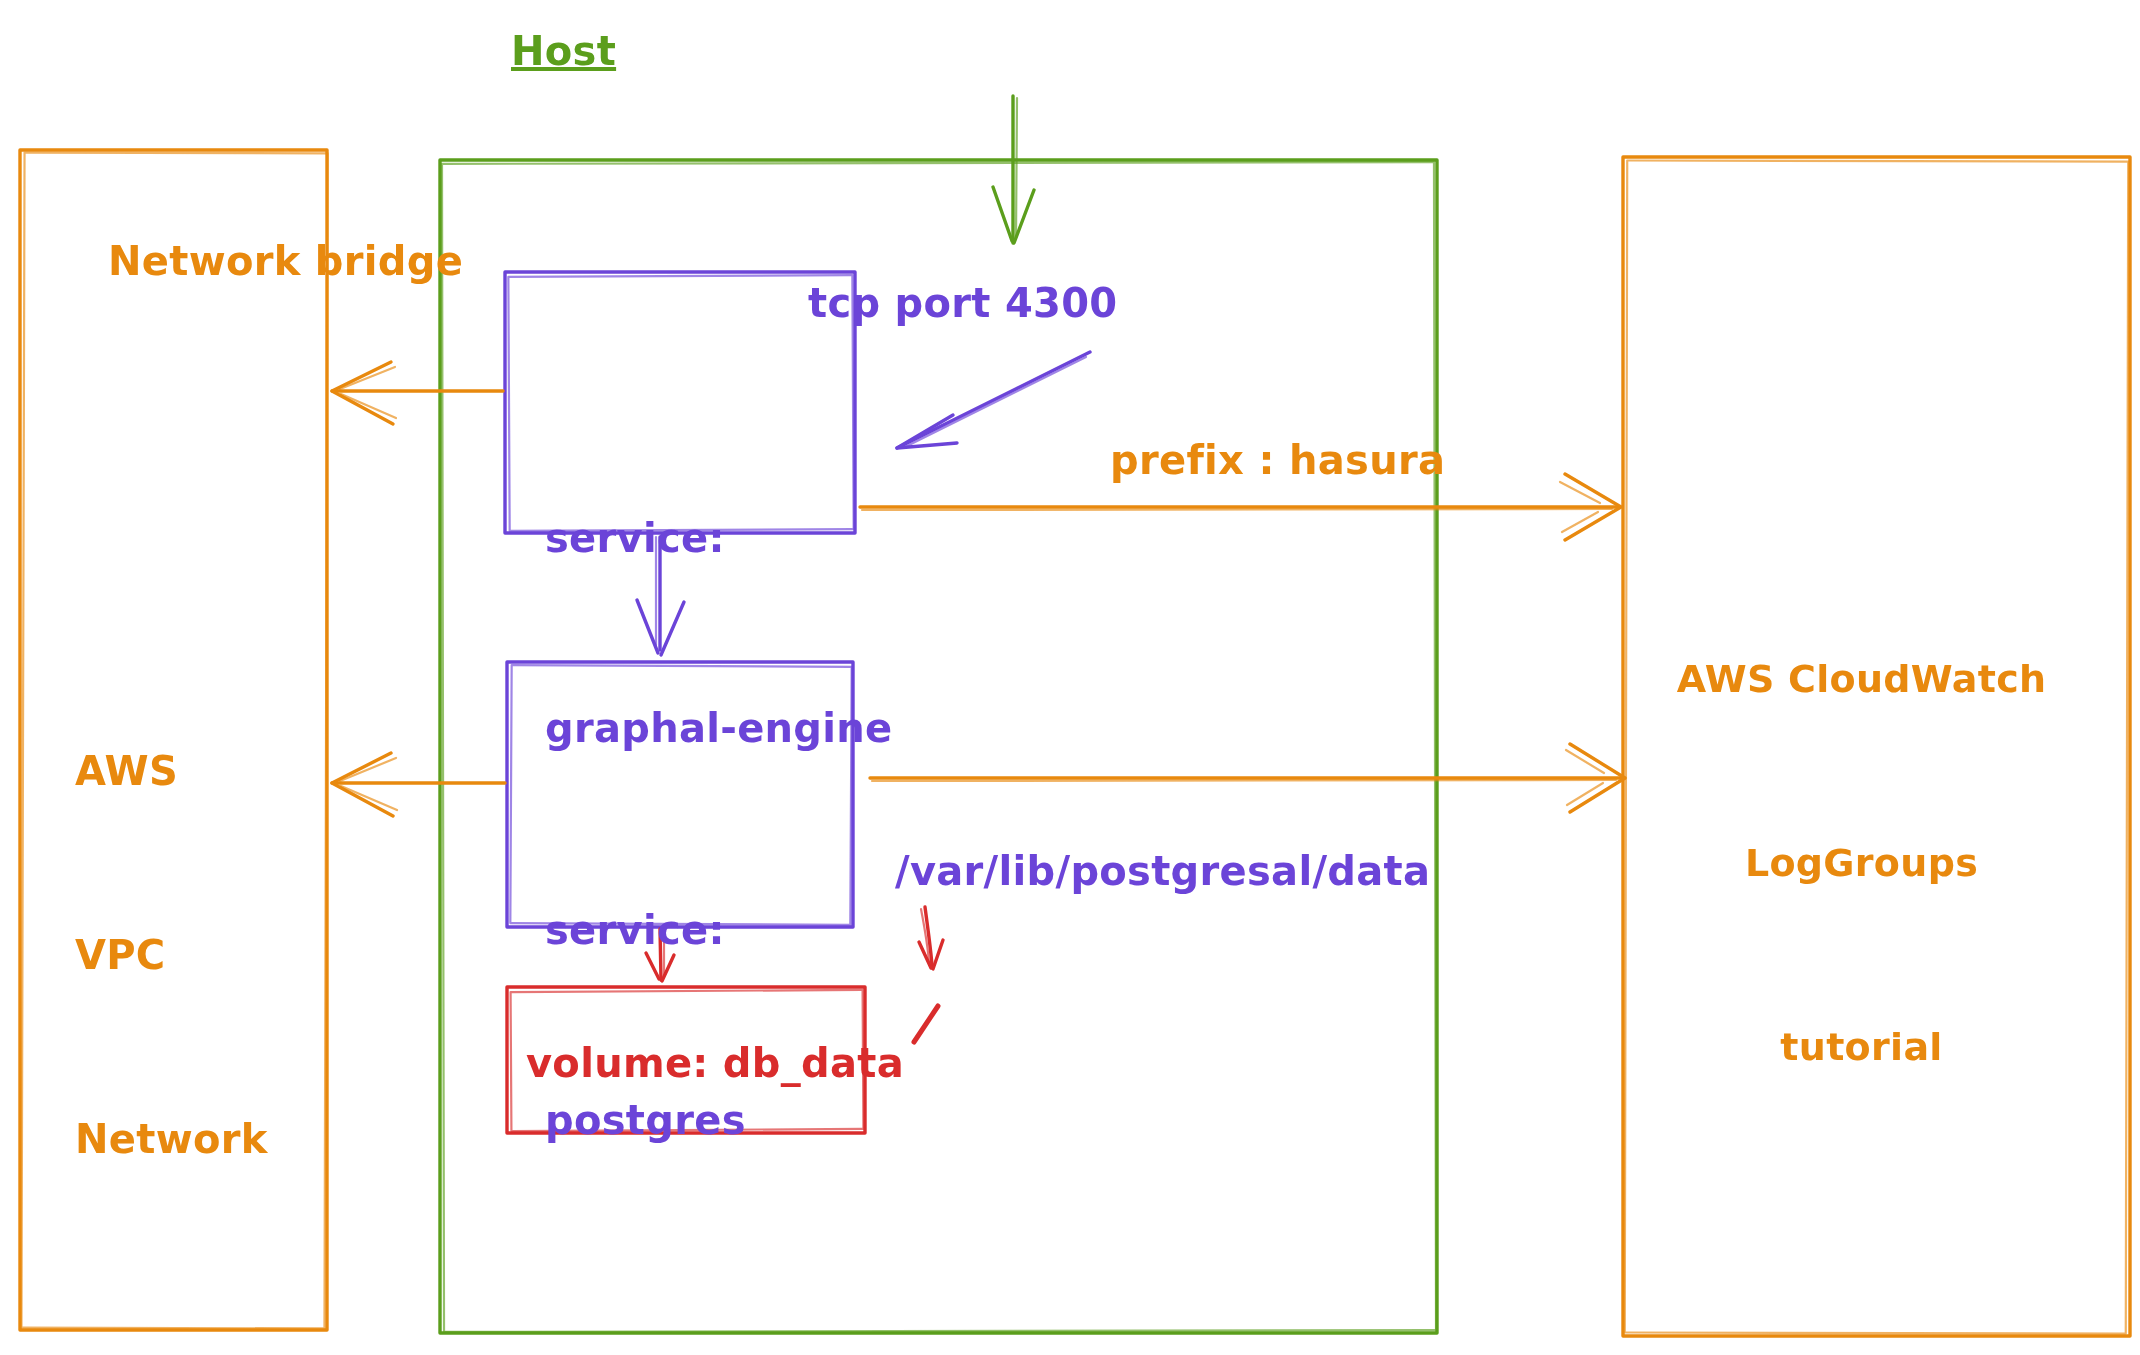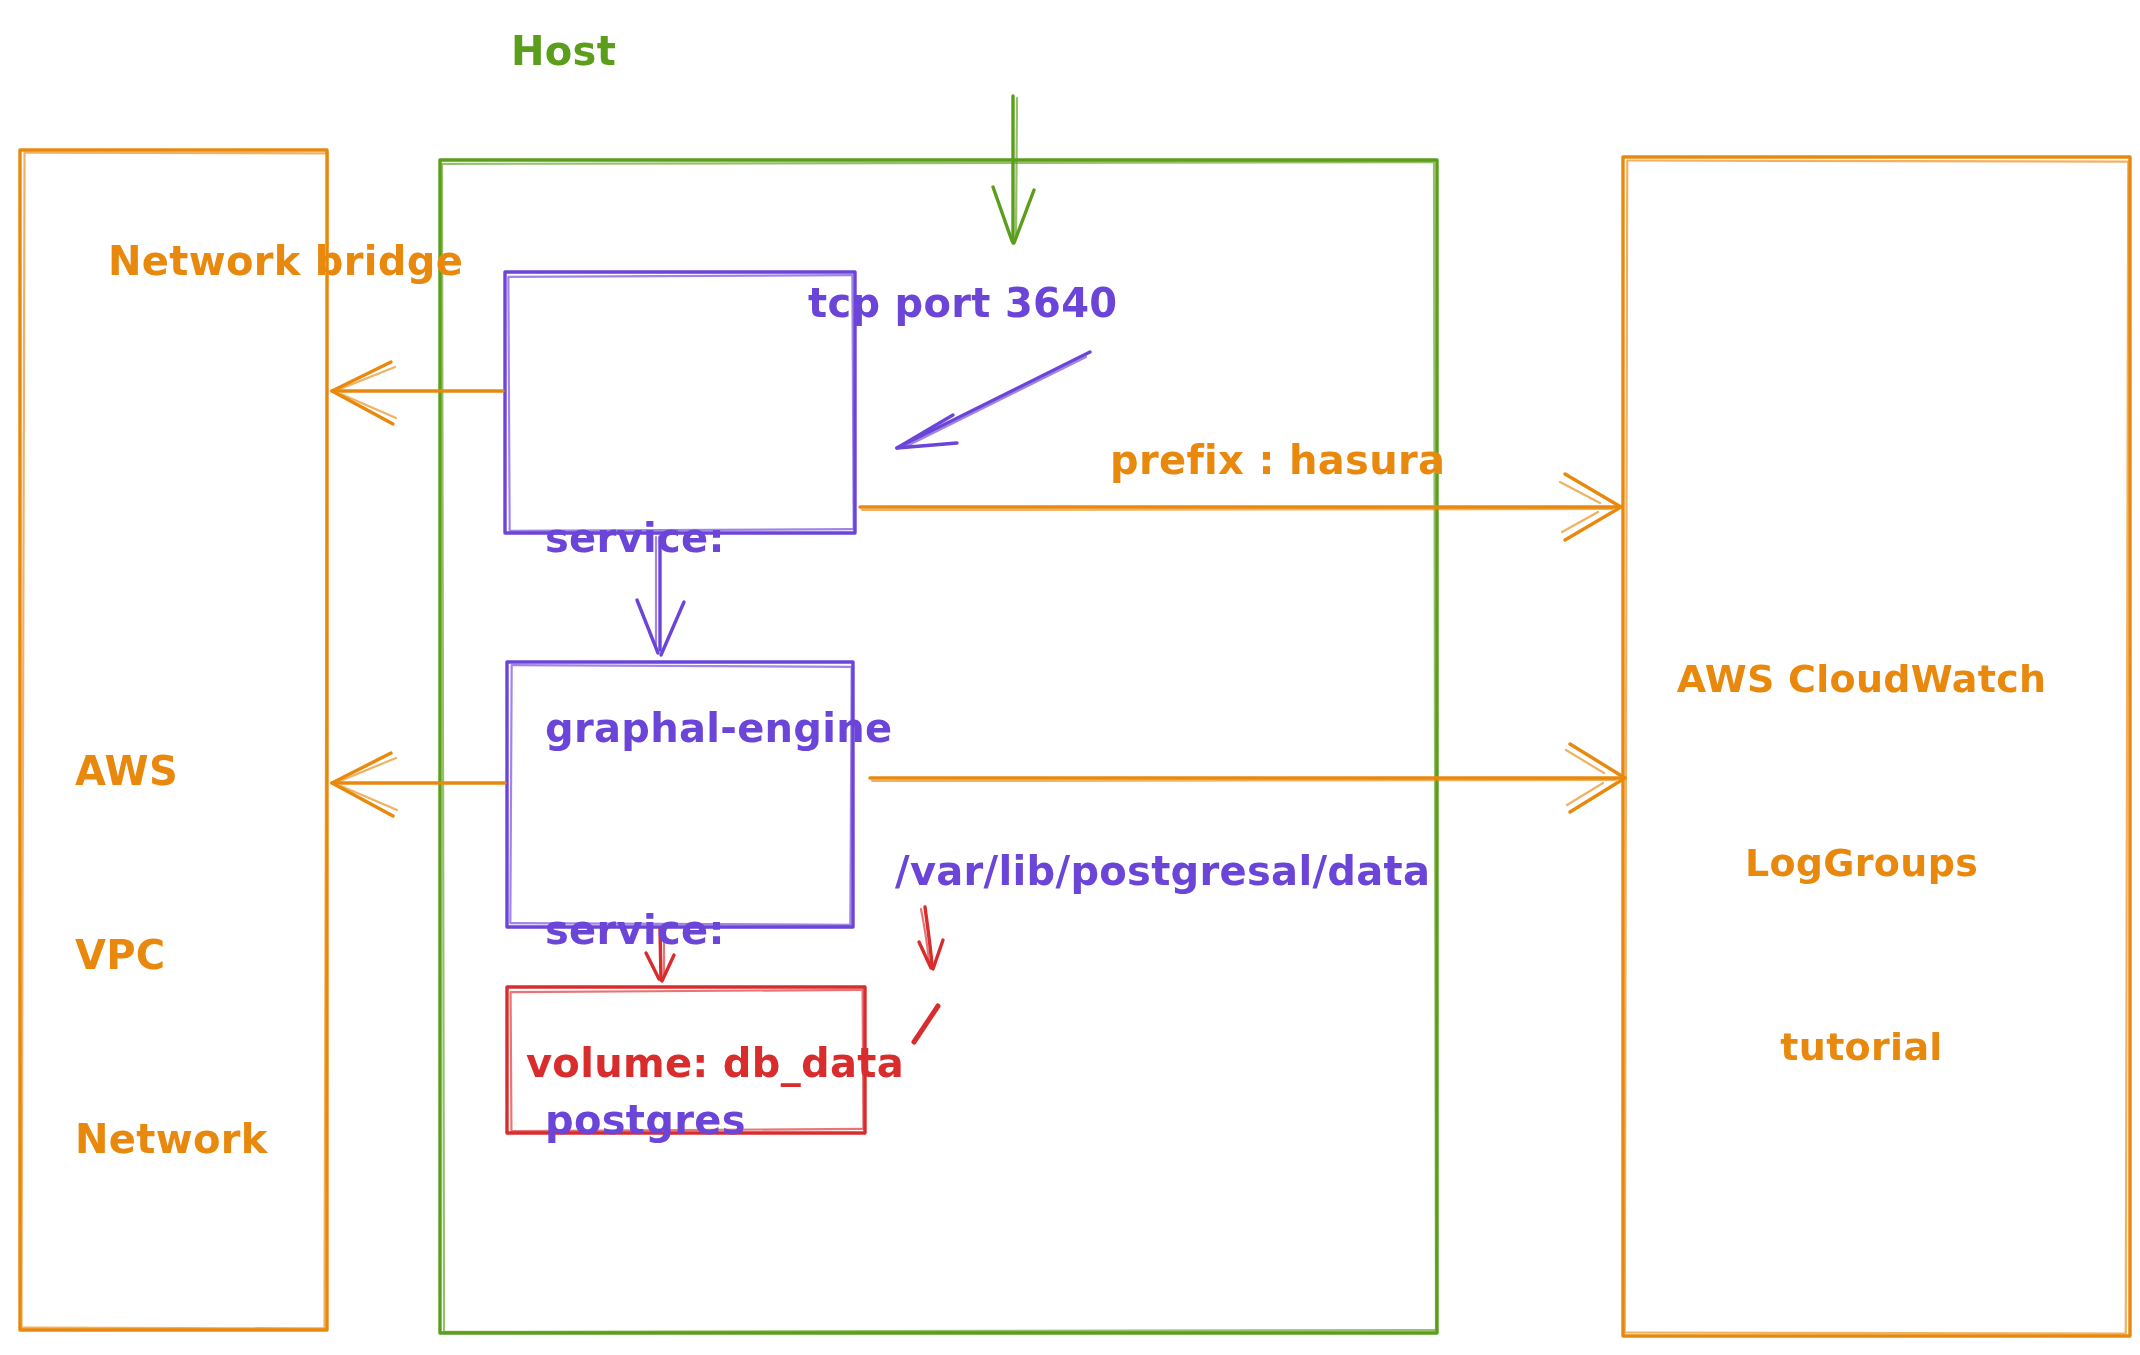--- a/index.html
+++ b/index.html
@@ -117,21 +117,21 @@
       <path d="M925 907 C928 930 931 950 932 966"></path>
       <path class="echo" d="M921 909 C925 930 928 948 929 963"></path>
       <path d="M919 942 L931 968 M943 940 L933 969"></path>
     </g>
 
     <g class="red">
       <path d="M938 1006 L914 1042" stroke-width="5"></path>
     </g>
   </svg>
 
-  <div class="lbl green f40" style="left:511px; top:28px;">Host</div>
+  <div class="lbl green f40" style="left:511px; top:28px;text-decoration:underline;">Host</div>
 
 
   <div class="lbl orange f40" style="left:108px; top:238px;">Network bridge</div>
 
   <div class="lbl orange f40 stack" style="left:75px; top:612px; line-height:50px;">
     <span>AWS</span>
     <span>VPC</span>
     <span>Network</span>
   </div>
 
@@ -139,21 +139,21 @@
     <span>AWS CloudWatch</span>
     <span>LogGroups</span>
     <span>tutorial</span>
   </div>
 
   <div class="lbl purple f40 stack" style="left:545px; top:374px; line-height:52px;">
     <span>service:</span>
     <span>graphal-engine</span>
   </div>
 
-  <div class="lbl purple f40" style="left:808px; top:280px;">tcp port 3640</div>
+  <div class="lbl purple f40" style="left:808px; top:280px;">tcp port 4300</div>
 
   <div class="lbl orange f40" style="left:1110px; top:437px;">prefix : hasura</div>
 
 
 
   <div class="lbl purple f40 stack" style="left:545px; top:766px; line-height:52px;">
     <span>service:</span>
     <span>postgres</span>
   </div>
 

